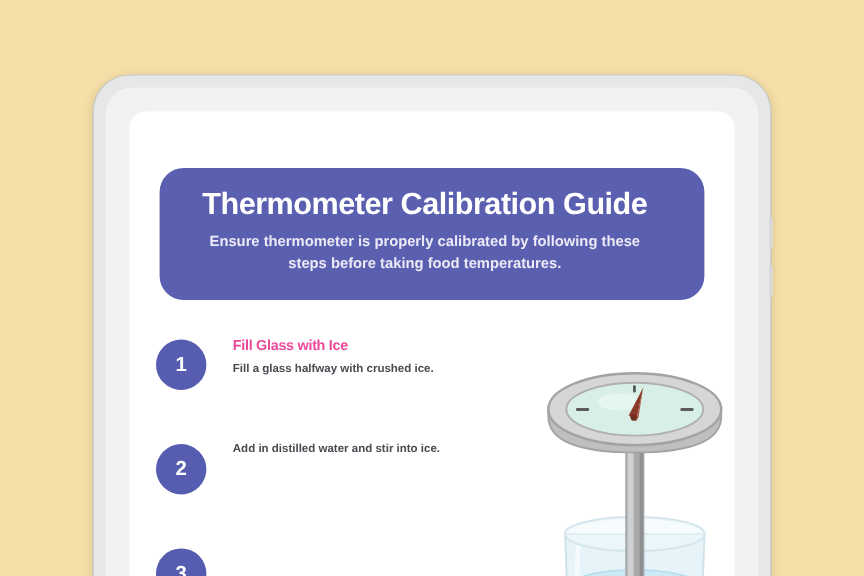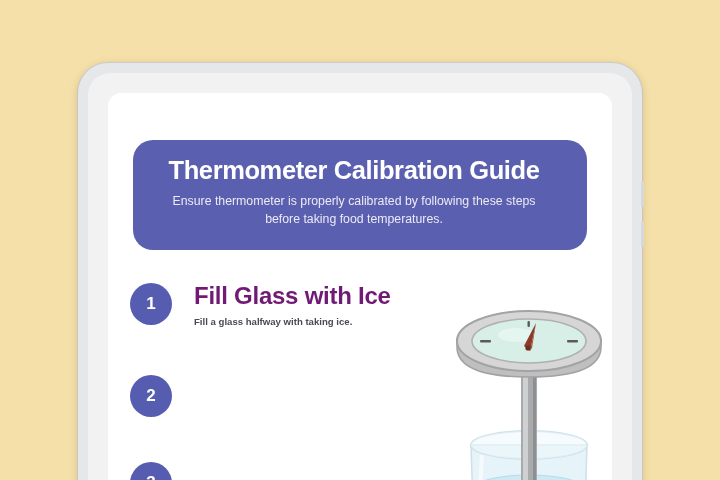--- a/index.html
+++ b/index.html
@@ -88,21 +88,21 @@
     font-size: 25.5px;
     font-weight: bold;
     letter-spacing: -0.4px;
     line-height: 1.1;
     margin: 0 0 9px 0;
     white-space: nowrap;
   }
   .poster-subtitle {
     color: #eceaf6;
     font-size: 12.3px;
-    font-weight: normal;
+    font-weight: bold;
     line-height: 1.45;
     margin: 0 6px;
   }
 
   
   .steps {
     position: absolute;
     left: 22px;
     top: 188px;
     width: 330px;
@@ -125,22 +125,22 @@
     font-weight: bold;
     display: flex;
     align-items: center;
     justify-content: center;
   }
   .step-body {
     margin-left: 64px;
     padding-top: 1px;
   }
   .step-title {
-    color: #701a75;
-    font-size: 24px;
+    color: #ec4899;
+    font-size: 12px;
     font-weight: bold;
     letter-spacing: -0.25px;
     line-height: 1.15;
     margin: 0 0 6px 0;
     white-space: nowrap;
   }
   .step-desc {
     color: #4a4a52;
     font-size: 9.6px;
     font-weight: bold;
@@ -178,27 +178,28 @@
           <div class="poster-title">Thermometer Calibration Guide</div>
           <div class="poster-subtitle">Ensure thermometer is properly calibrated by following these steps before taking food temperatures.</div>
         </div>
 
         <div class="steps">
 
           <div class="step">
             <div class="step-badge">1</div>
             <div class="step-body">
               <div class="step-title">Fill Glass with Ice</div>
-              <div class="step-desc">Fill a glass halfway with taking ice.</div>
+              <div class="step-desc">Fill a glass halfway with crushed ice.</div>
             </div>
           </div>
 
           <div class="step">
             <div class="step-badge">2</div>
             <div class="step-body">
+              <div class="step-desc">Add in distilled water and stir into ice.</div>
             </div>
           </div>
 
           <div class="step">
             <div class="step-badge">3</div>
           </div>
 
         </div>
 
         <div class="illustration">

